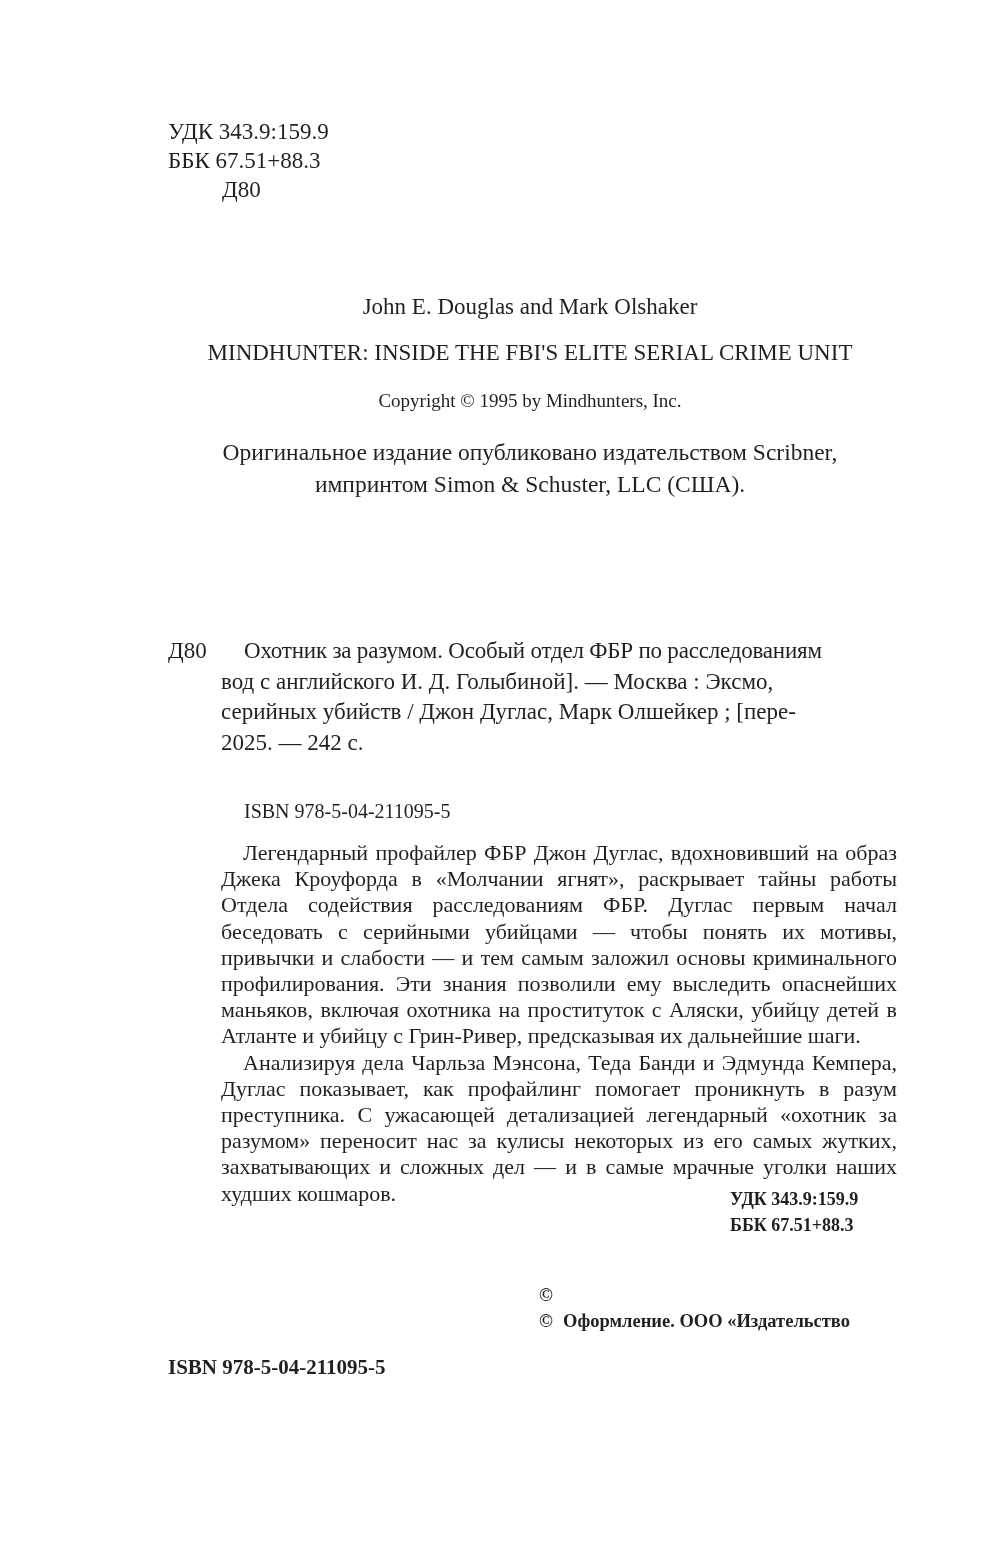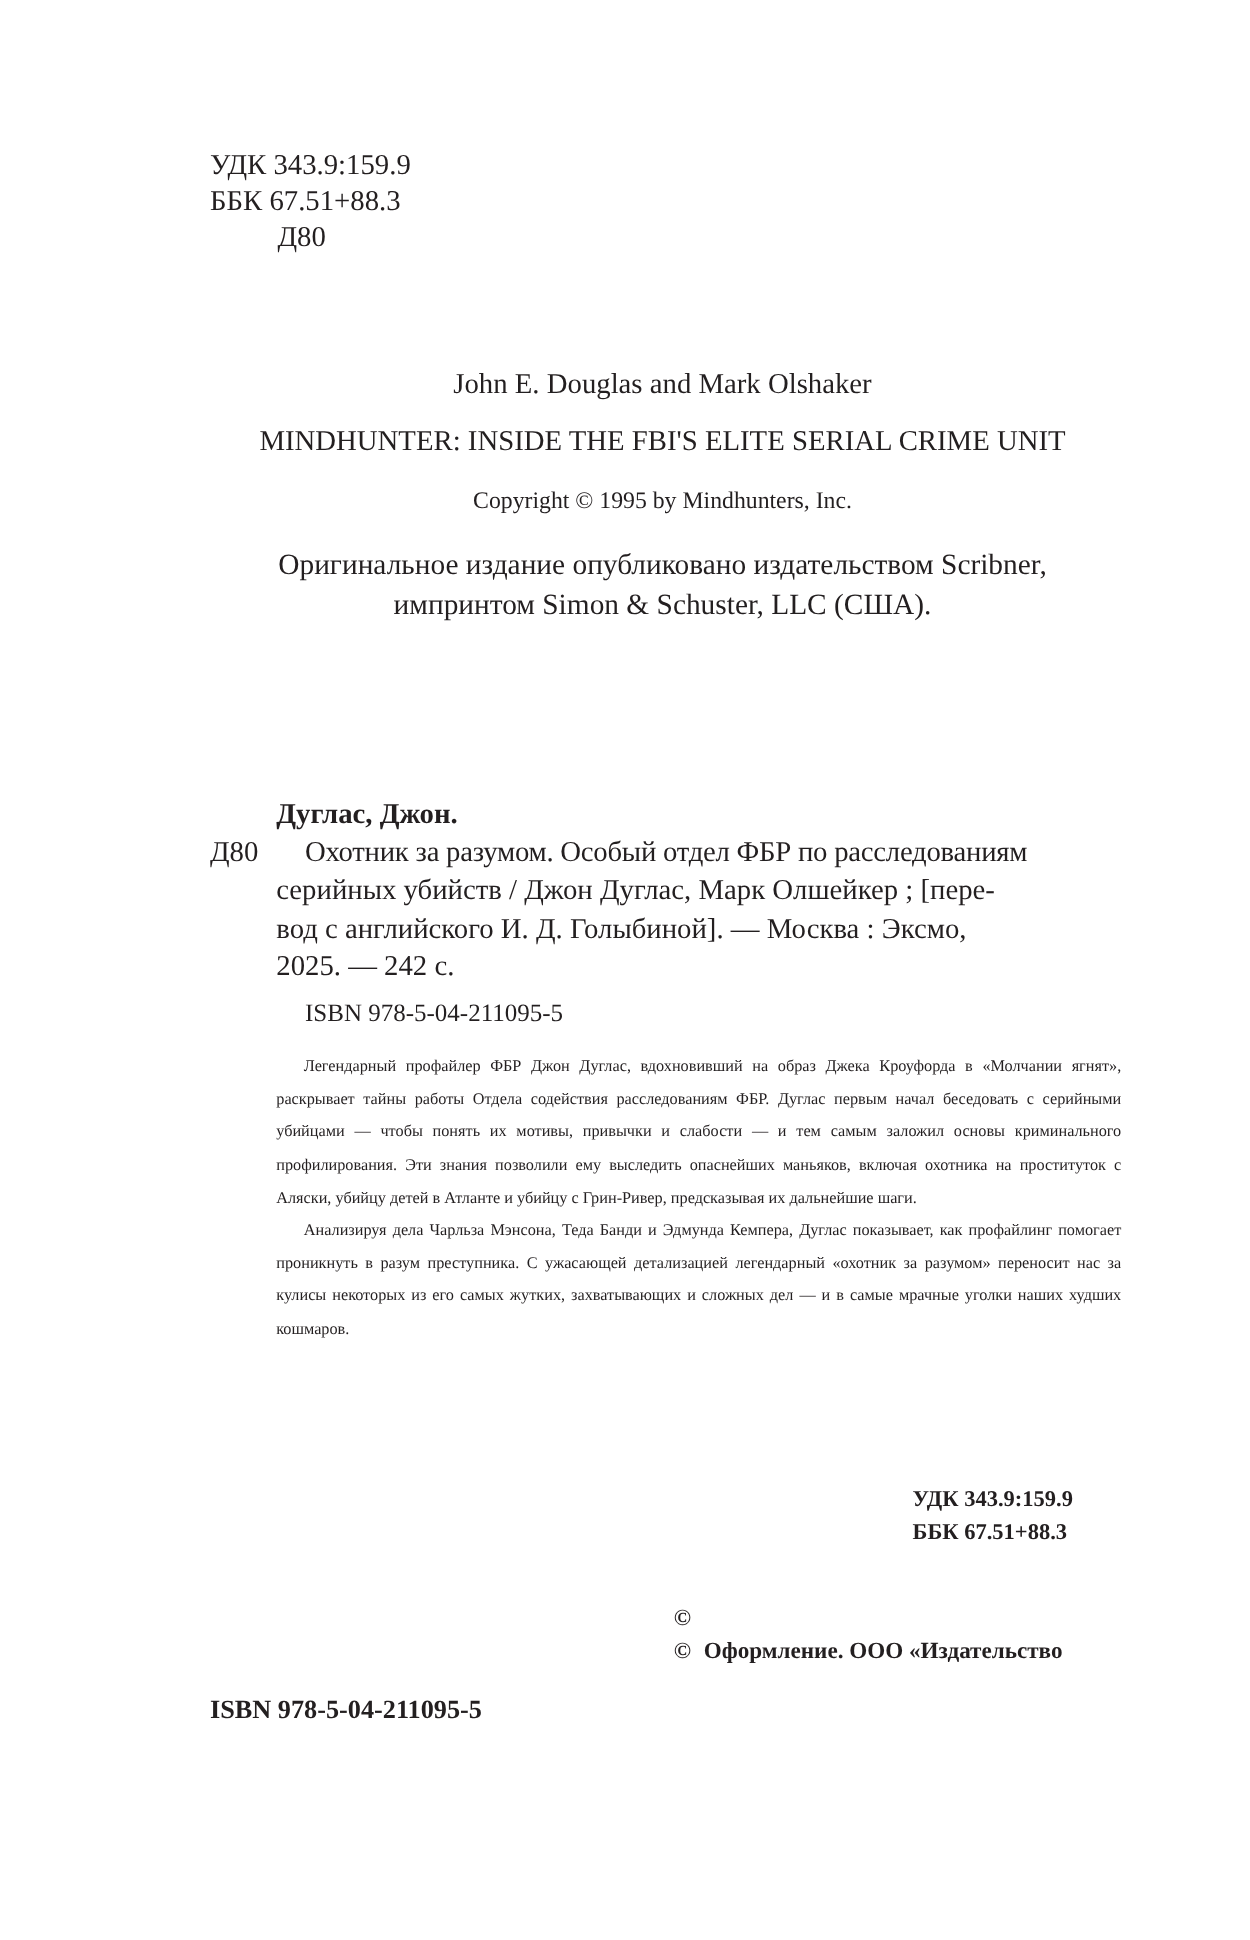--- a/index.html
+++ b/index.html
@@ -18,21 +18,21 @@
     .orig-pub { top: 436px; font-size: 23.5px; line-height: 32px; }
 
     .biblio { left: 168px; top: 636px; width: 730px; font-size: 23px; line-height: 30.5px; }
     .biblio .author { font-weight: bold; padding-left: 53px; }
     .biblio .row { display: flex; }
     .biblio .code { width: 53px; flex: none; }
     .biblio .desc { text-indent: 23px; text-align: justify; letter-spacing: -0.2px; }
     .biblio .cont { padding-left: 53px; text-align: justify; }
     .isbn-inline { left: 244px; top: 800px; font-size: 20px; }
 
-    .annot { left: 221px; top: 840px; width: 676px; font-size: 13px; line-height: 26.2px; text-align: justify; }
+    .annot { left: 221px; top: 840px; width: 676px; font-size: 22px; line-height: 26.2px; text-align: justify; }
     .annot p { margin: 0; text-indent: 22px; }
 
     .udk-bottom { left: 730px; top: 1186px; font-size: 18px; font-weight: bold; line-height: 26px; }
 
     .isbn-bottom { left: 168px; top: 1355px; font-size: 21px; font-weight: bold; }
     .copyrights { left: 539px; top: 1282px; font-size: 18.5px; font-weight: bold; line-height: 26px; }
     .copyrights .item { display: flex; }
     .copyrights .sym { width: 24px; flex: none; }
   </style>
 </head>
@@ -46,27 +46,26 @@
 
 <div class="abs center orig-author">John E. Douglas and Mark Olshaker</div>
 <div class="abs center orig-title">MINDHUNTER: INSIDE THE FBI'S ELITE SERIAL CRIME UNIT</div>
 <div class="abs center orig-copy">Copyright © 1995 by Mindhunters, Inc.</div>
 <div class="abs center orig-pub">
   <div>Оригинальное издание опубликовано издательством Scribner,</div>
   <div>импринтом Simon &amp; Schuster, LLC (США).</div>
 </div>
 
 <div class="abs biblio">
-  <div class="author">Дуглас, Джон.</div>
   <div class="row">
     <span class="code">Д80</span>
     <span class="desc">Охотник за разумом. Особый отдел ФБР по расследованиям</span>
   </div>
+  <div class="cont">вод с английского И. Д. Голыбиной]. — Москва : Эксмо,</div>
   <div class="cont">серийных убийств / Джон Дуглас, Марк Олшейкер ; [пере-</div>
-  <div class="cont">вод с английского И. Д. Голыбиной]. — Москва : Эксмо,</div>
   <div class="cont">2025. — 242 с.</div>
 </div>
 <div class="abs isbn-inline">ISBN 978-5-04-211095-5</div>
 
 <div class="abs annot">
   <p>Легендарный профайлер ФБР Джон Дуглас, вдохновивший на образ Джека Кроуфорда в «Молчании ягнят», раскрывает тайны работы Отдела содействия расследованиям ФБР. Дуглас первым начал беседовать с серийными убийцами — чтобы понять их мотивы, привычки и слабости — и тем самым заложил основы криминального профилирования. Эти знания позволили ему выследить опаснейших маньяков, включая охотника на проституток с Аляски, убийцу детей в Атланте и убийцу с Грин-Ривер, предсказывая их дальнейшие шаги.</p>
   <p>Анализируя дела Чарльза Мэнсона, Теда Банди и Эдмунда Кемпера, Дуглас показывает, как профайлинг помогает проникнуть в разум преступника. С ужасающей детализацией легендарный «охотник за разумом» переносит нас за кулисы некоторых из его самых жутких, захватывающих и сложных дел — и в самые мрачные уголки наших худших кошмаров.</p>
 </div>
 
 <div class="abs udk-bottom">

